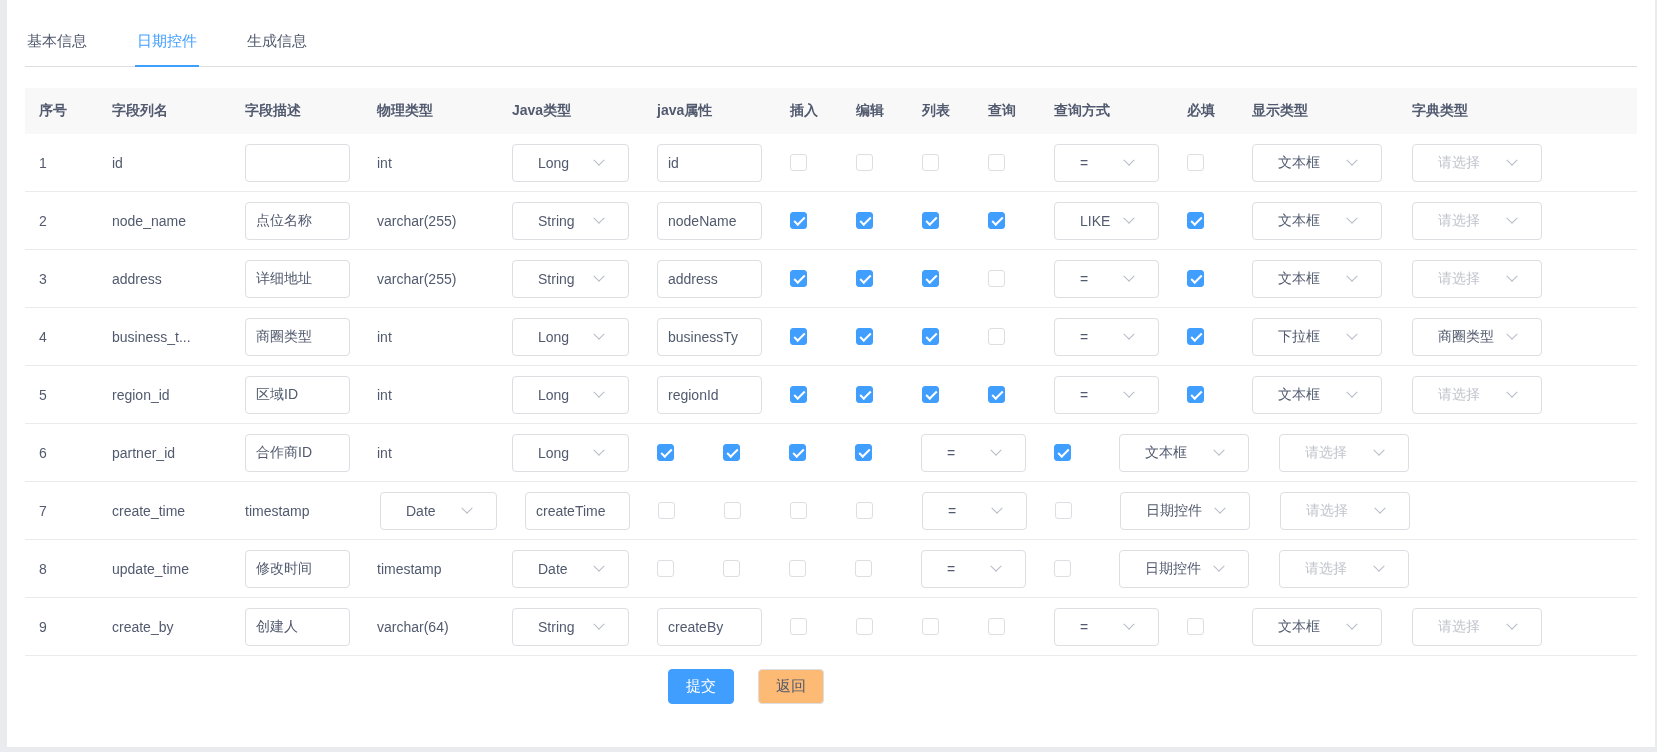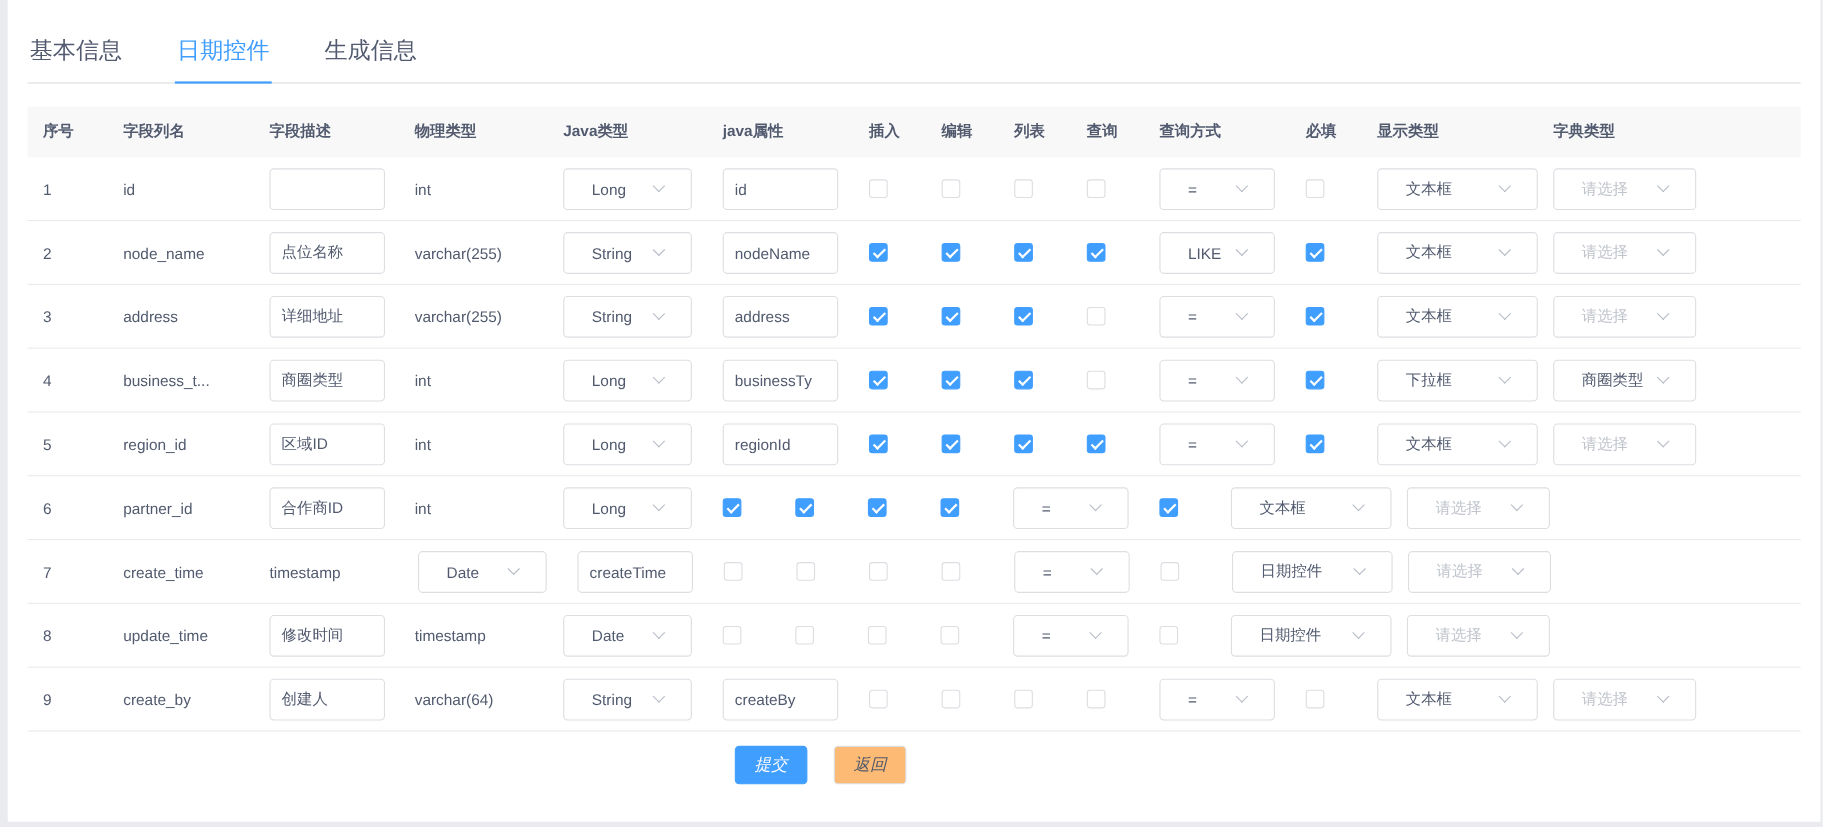--- a/index.html
+++ b/index.html
@@ -18,21 +18,21 @@
   }
   .content { padding: 0 18px; }
 
   
   .tabs {
     display: flex;
     margin-top: 28px;
     border-bottom: 1px solid #dcdee2;
   }
   .tab {
-    font-size: 21px;
+    font-size: 15px;
     padding: 4px 2px 14px 2px;
     margin-right: 46px;
     color: #515a6e;
     cursor: pointer;
     border-bottom: 2px solid transparent;
     margin-bottom: -1px;
     font-family: Liberation Serif, serif;
   }
   .tab.active { color: #409eff; border-bottom-color: #409eff; }
 
@@ -84,21 +84,21 @@
     background: #fff;
     display: flex;
     align-items: center;
     justify-content: space-between;
     padding: 0 25px;
     cursor: pointer;
     color: #515a6e;
   }
   .sel-jtype { width: 117px; }
   .sel-qmode { width: 105px; }
-  .sel-disp  { width: 146px; }
+  .sel-disp  { width: 130px; }
   .sel-dict  { width: 130px; }
   .select.placeholder .sel-val { color: #c0c4cc; }
   .chev {
     width: 8px; height: 8px;
     border-right: 1.4px solid #b6bcc6;
     border-bottom: 1.4px solid #b6bcc6;
     transform: rotate(45deg) translate(-2px,-2px);
     flex: 0 0 auto;
   }
 
@@ -132,21 +132,20 @@
   }
   .btn {
     height: 35px;
     padding: 0 17px;
     border-radius: 4px;
     font-size: 15px;
     font-family: inherit;
     cursor: pointer;
     display: inline-flex;
     align-items: center;
-    font-style: italic;
   }
   .btn-primary { background: #409eff; border: 1px solid #409eff; color: #fff; }
   .btn-plain   { background: #fdba74; border: 1px solid #dcdee2; color: #515a6e; }
 </style>
 </head>
 <body>
 
 <div class="card">
   <div class="content">
 

